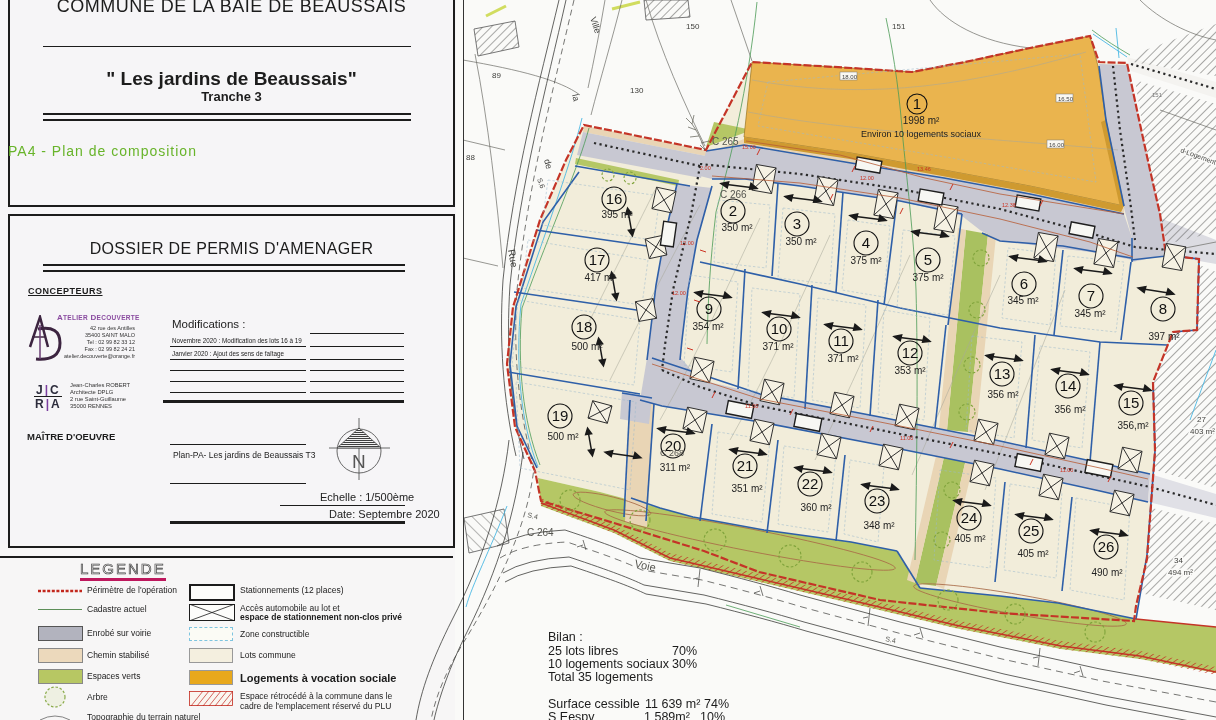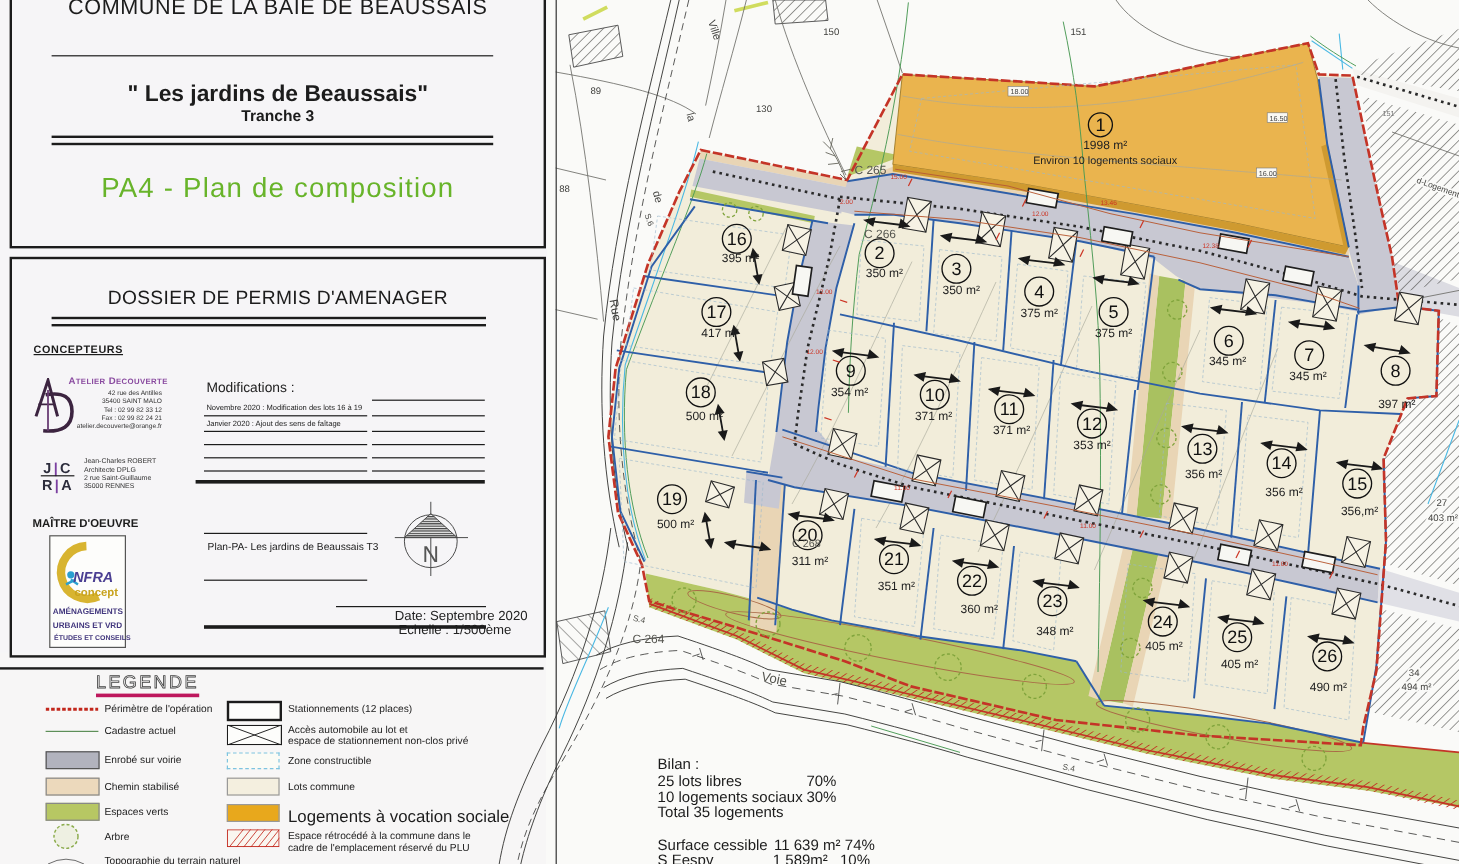--- a/index.html
+++ b/index.html
@@ -691,21 +691,21 @@
 
 <div class="ln" style="left:43px;top:46px;width:368px;height:1px;"></div>
 
 <div class="t" style="left:8px;top:68px;width:447px;text-align:center;font-size:19px;font-weight:bold;">" Les jardins de Beaussais"</div>
 
 <div class="t" style="left:8px;top:89px;width:447px;text-align:center;font-size:13px;font-weight:bold;">Tranche 3</div>
 
 <div class="ln" style="left:43px;top:113px;width:368px;height:1.5px;"></div>
 <div class="ln" style="left:43px;top:119px;width:368px;height:1.5px;"></div>
 
-<div class="t" style="left:8px;top:143px;width:447px;text-align:center;font-size:23px;letter-spacing:1px;color:#68b42a;">PA4 - Plan de composition</div>
+<div class="t" style="left:8px;top:143px;width:447px;font-size:14px;letter-spacing:1px;color:#68b42a;">PA4 - Plan de composition</div>
 
 <div style="position:absolute;left:8px;top:214px;width:447px;height:334px;border:2px solid #1c1c1c;box-sizing:border-box;"></div>
 
 <div class="t" style="left:8px;top:240px;width:447px;text-align:center;font-size:16px;letter-spacing:0.3px;">DOSSIER DE PERMIS D'AMENAGER</div>
 
 <div class="ln" style="left:43px;top:264px;width:362px;height:1.5px;"></div>
 <div class="ln" style="left:43px;top:270px;width:362px;height:1.5px;"></div>
 
 <div class="t" style="left:28px;top:286px;font-size:9px;font-weight:bold;text-decoration:underline;letter-spacing:0.5px;">CONCEPTEURS</div>
 
@@ -727,32 +727,20 @@
 <div class="ln" style="left:34px;top:396px;width:28px;height:1px;"></div>
 <div class="t" style="left:35px;top:397px;font-size:12px;font-weight:bold;color:#2c2c3c;letter-spacing:2px;">R<span style="color:#7b3fa0">|</span>A</div>
 
 <div class="t" style="left:70px;top:382px;font-size:5.8px;color:#333;">Jean-Charles ROBERT</div>
 <div class="t" style="left:70px;top:389px;font-size:5.8px;color:#333;">Architecte DPLG</div>
 <div class="t" style="left:70px;top:396px;font-size:5.8px;color:#333;">2 rue Saint-Guillaume</div>
 <div class="t" style="left:70px;top:403px;font-size:5.8px;color:#333;">35000 RENNES</div>
 
 <div class="t" style="left:27px;top:431px;font-size:9.5px;font-weight:bold;">MAÎTRE D'OEUVRE</div>
 
-<div style="position:absolute;left:41px;top:446px;width:62px;height:92px;background:#fdfdfb;border:1px solid #555;">
-<svg width="62" height="92" viewBox="0 0 62 92" style="position:absolute;left:0;top:0;">
-<path d="M30,8 a22,22 0 1,0 10,42" fill="none" stroke="#d8b430" stroke-width="7"></path>
-<circle cx="17" cy="32" r="3" fill="#2a9fd0"></circle>
-<path d="M13,40 l8,-4 M17,36 l6,4" stroke="#2a9fd0" stroke-width="2"></path>
-<text x="19" y="38" font-size="12" font-weight="bold" font-style="italic" fill="#4b3f92" font-family="Liberation Sans">NFRA</text>
-<text x="20" y="50" font-size="9.5" font-weight="bold" fill="#c8a31e" font-family="Liberation Sans">concept</text>
-</svg>
-<div class="t" style="left:2px;top:60px;font-size:6.8px;font-weight:bold;color:#43387e;">AMÉNAGEMENTS</div>
-<div class="t" style="left:2px;top:71px;font-size:6.8px;font-weight:bold;color:#43387e;">URBAINS ET VRD</div>
-<div class="t" style="left:3px;top:82px;font-size:5.8px;font-weight:bold;color:#43387e;">ÉTUDES ET CONSEILS</div>
-</div>
 
 <div class="t" style="left:172px;top:318px;font-size:11.5px;color:#222;">Modifications :</div>
 
 <div class="t" style="left:172px;top:337px;font-size:6.3px;color:#222;">Novembre 2020 : Modification des lots 16 à 19</div>
 <div class="ln" style="left:170px;top:346px;width:136px;height:0.8px;"></div>
 <div class="t" style="left:172px;top:350px;font-size:6.3px;color:#222;">Janvier 2020 : Ajout des sens de faîtage</div>
 <div class="ln" style="left:170px;top:359px;width:136px;height:0.8px;"></div>
 <div class="ln" style="left:170px;top:370px;width:136px;height:0.8px;"></div>
 <div class="ln" style="left:170px;top:381px;width:136px;height:0.8px;"></div>
 <div class="ln" style="left:170px;top:392px;width:136px;height:0.8px;"></div>
@@ -778,21 +766,21 @@
 <path d="M34,10 L56,30 L12,30 Z" fill="url(#nhatch)" stroke="#444" stroke-width="0.8"></path>
 <text x="27" y="50" font-size="19" fill="#555" font-family="Liberation Sans">N</text>
 </svg>
 
 <div class="ln" style="left:170px;top:444px;width:136px;height:0.8px;"></div>
 
 <div class="t" style="left:173px;top:450px;font-size:8.5px;color:#222;">Plan-PA- Les jardins de Beaussais T3</div>
 
 <div class="ln" style="left:170px;top:483px;width:136px;height:0.8px;"></div>
 
-<div class="t" style="left:332px;top:491px;font-size:11px;color:#222;margin-top:28px;">Echelle : 1/500ème</div>
+<div class="t" style="left:320px;top:491px;font-size:11px;color:#222;">Echelle : 1/500ème</div>
 <div class="ln" style="left:280px;top:505px;width:125px;height:1px;"></div>
 
 <div class="t" style="left:300px;top:508px;font-size:11px;color:#222;padding-left:29px;">Date: Septembre 2020</div>
 
 <div class="ln" style="left:170px;top:521px;width:235px;height:2.5px;"></div>
 
 <div class="ln" style="left:0px;top:556px;width:453px;height:1.5px;"></div>
 
 <div class="t" style="left:80px;top:560px;font-size:15px;letter-spacing:2px;color:transparent;-webkit-text-stroke:0.7px #444;border-bottom:3px solid #be185d;padding-bottom:1px;">LEGENDE</div>
 
@@ -825,30 +813,30 @@
 
 <div style="position:absolute;left:189px;top:584px;width:42px;height:13px;background:#fdfdfb;border:2px solid #1c1c1c;"></div>
 <div class="t" style="left:240px;top:585px;font-size:8.5px;">Stationnements (12 places)</div>
 
 <svg style="position:absolute;left:189px;top:604px;" width="46" height="17" viewBox="0 0 46 17">
         <rect x="0.5" y="0.5" width="45" height="16" fill="#fdfdfb" stroke="#1c1c1c" stroke-width="1"></rect>
         <line x1="0" y1="0" x2="46" y2="17" stroke="#1c1c1c" stroke-width="0.8"></line>
         <line x1="46" y1="0" x2="0" y2="17" stroke="#1c1c1c" stroke-width="0.8"></line>
       </svg>
 <div class="t" style="left:240px;top:603px;font-size:8.5px;"> Accès automobile au lot et</div>
-<div class="t" style="left:240px;top:612px;font-size:8.5px;">espace de  stationnement non-clos privé</div>
+<div class="t" style="left:240px;top:612px;font-size:8.5px;font-weight:bold;">espace de  stationnement non-clos privé</div>
 
 <div style="position:absolute;left:189px;top:627px;width:42px;height:12px;background:#fbfbf5;border:1px dashed #7ec4e0;"></div>
 <div class="t" style="left:240px;top:629px;font-size:8.5px;">Zone constructible</div>
 
 <div style="position:absolute;left:189px;top:648px;width:42px;height:13px;background:#f4efdf;border:0.5px solid #999;"></div>
 <div class="t" style="left:240px;top:650px;font-size:8.5px;">Lots commune</div>
 
 <div style="position:absolute;left:189px;top:670px;width:42px;height:13px;background:#e8a81c;border:0.5px solid #999;"></div>
-<div class="t" style="left:240px;top:672px;font-size:14px;">Logements à vocation sociale</div>
+<div class="t" style="left:240px;top:672px;font-size:11px;font-weight:bold;">Logements à vocation sociale</div>
 
 <svg style="position:absolute;left:189px;top:691px;" width="44" height="15" viewBox="0 0 44 15">
         <rect x="0.5" y="0.5" width="43" height="14" fill="#faf6f0" stroke="#c2271c" stroke-width="0.8"></rect>
         <g stroke="#c2271c" stroke-width="0.7">
           <line x1="2" y1="15" x2="14" y2="0"></line>
           <line x1="8" y1="15" x2="20" y2="0"></line>
           <line x1="14" y1="15" x2="26" y2="0"></line>
           <line x1="20" y1="15" x2="32" y2="0"></line>
           <line x1="26" y1="15" x2="38" y2="0"></line>
           <line x1="32" y1="15" x2="44" y2="0"></line>

